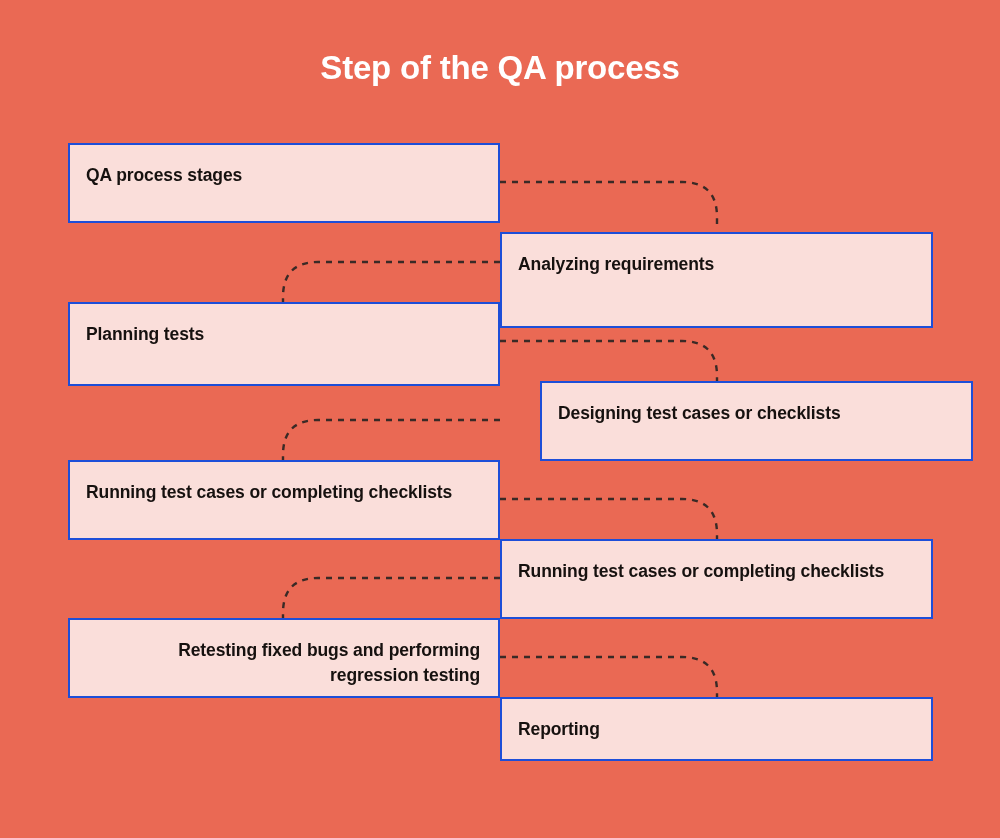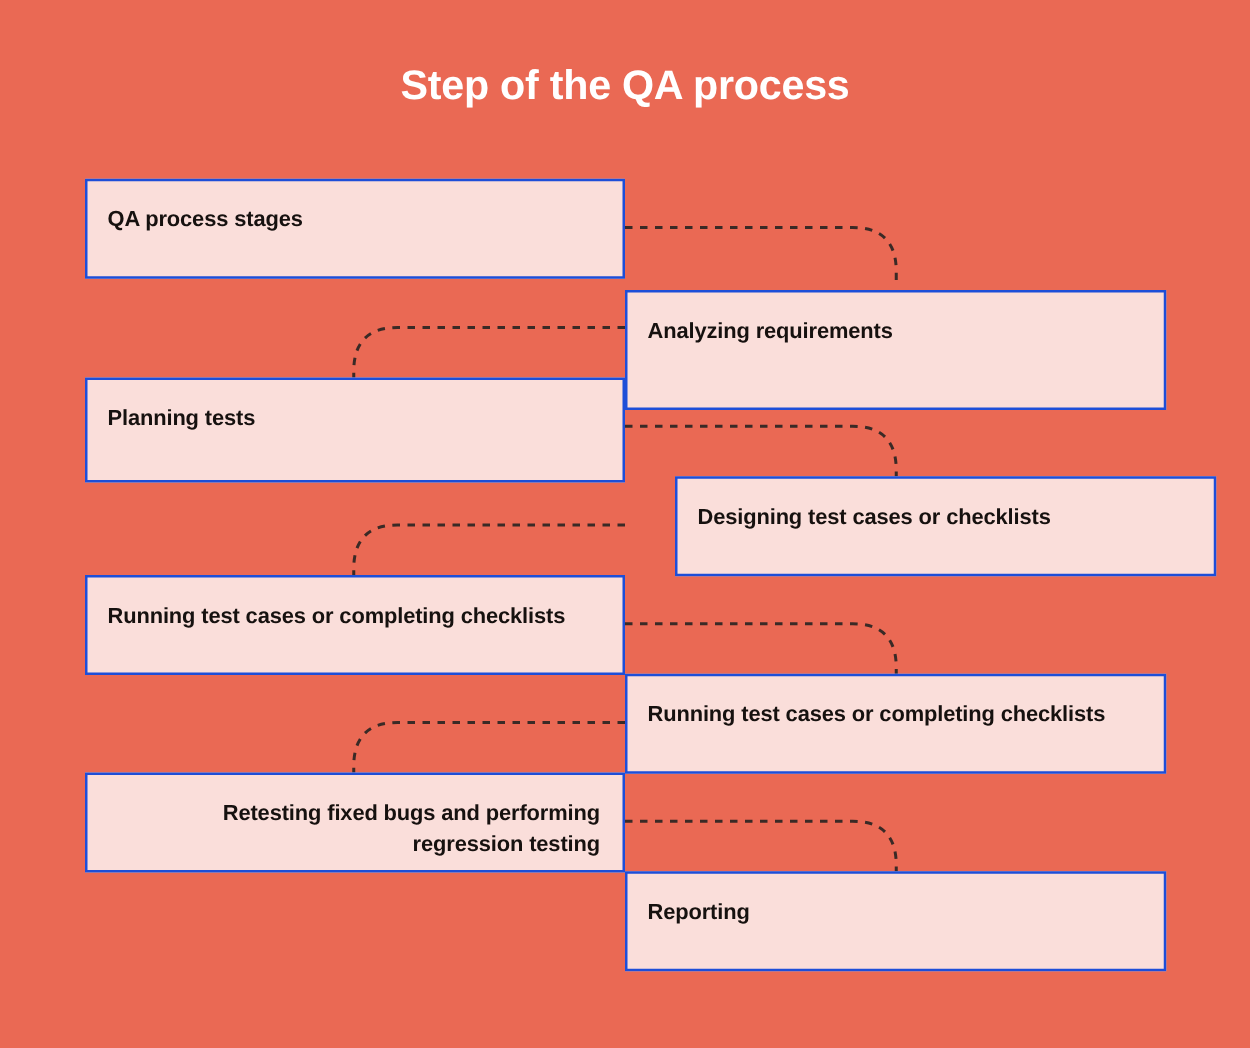--- a/index.html
+++ b/index.html
@@ -82,17 +82,17 @@
   </div>
 
   <div class="box" style="left:500px;top:539px;width:433px;height:80px;">
     <span class="txt">Running test cases or completing checklists</span>
   </div>
 
   <div class="box" style="left:68px;top:618px;width:432px;height:80px;text-align:right;">
     <span class="txt">Retesting fixed bugs and performing regression testing</span>
   </div>
 
-  <div class="box" style="left:500px;top:697px;width:433px;height:80px;">
+  <div class="box" style="left:500px;top:697px;width:433px;height:64px;">
     <span class="txt">Reporting</span>
   </div>
 
 </div>
 
 </body></html>

